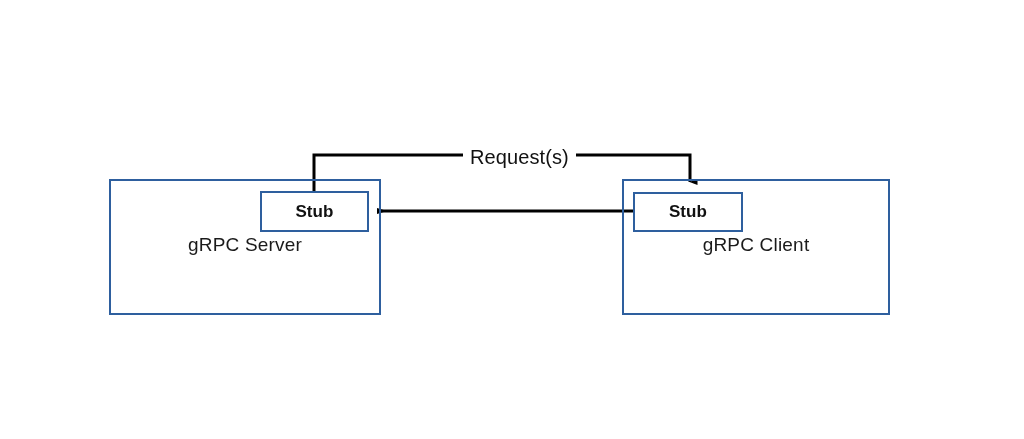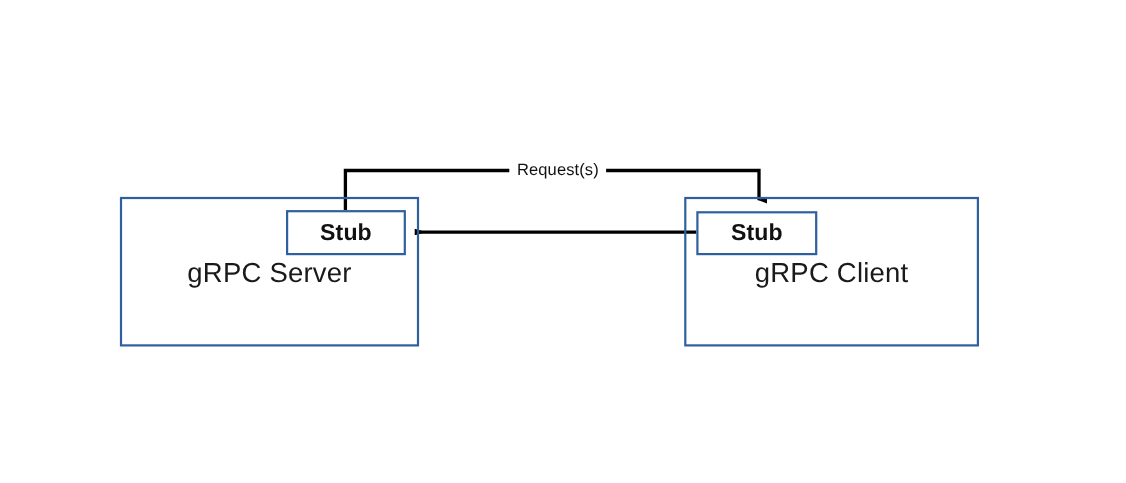--- a/index.html
+++ b/index.html
@@ -34,36 +34,36 @@
     border: 2px solid #2e5f9e;
   }
   .stub-node {
     border: 2px solid #2e5f9e;
     background: #ffffff;
     display: flex;
     align-items: center;
     justify-content: center;
   }
   .stub-label {
-    font-size: 21px;
+    font-size: 17px;
     font-weight: bold;
     color: #111111;
     letter-spacing: 0.1px;
   }
   .node-title {
     position: absolute;
-    font-size: 25px;
+    font-size: 19px;
     color: #1a1a1a;
     white-space: nowrap;
     text-align: center;
     letter-spacing: 0.2px;
   }
   .edge-label {
     position: absolute;
-    font-size: 15px;
+    font-size: 20px;
     color: #111111;
     white-space: nowrap;
     background: #ffffff;
     padding: 0 7px;
     text-align: center;
     letter-spacing: 0.1px;
   }
 </style>
 </head>
 <body>

